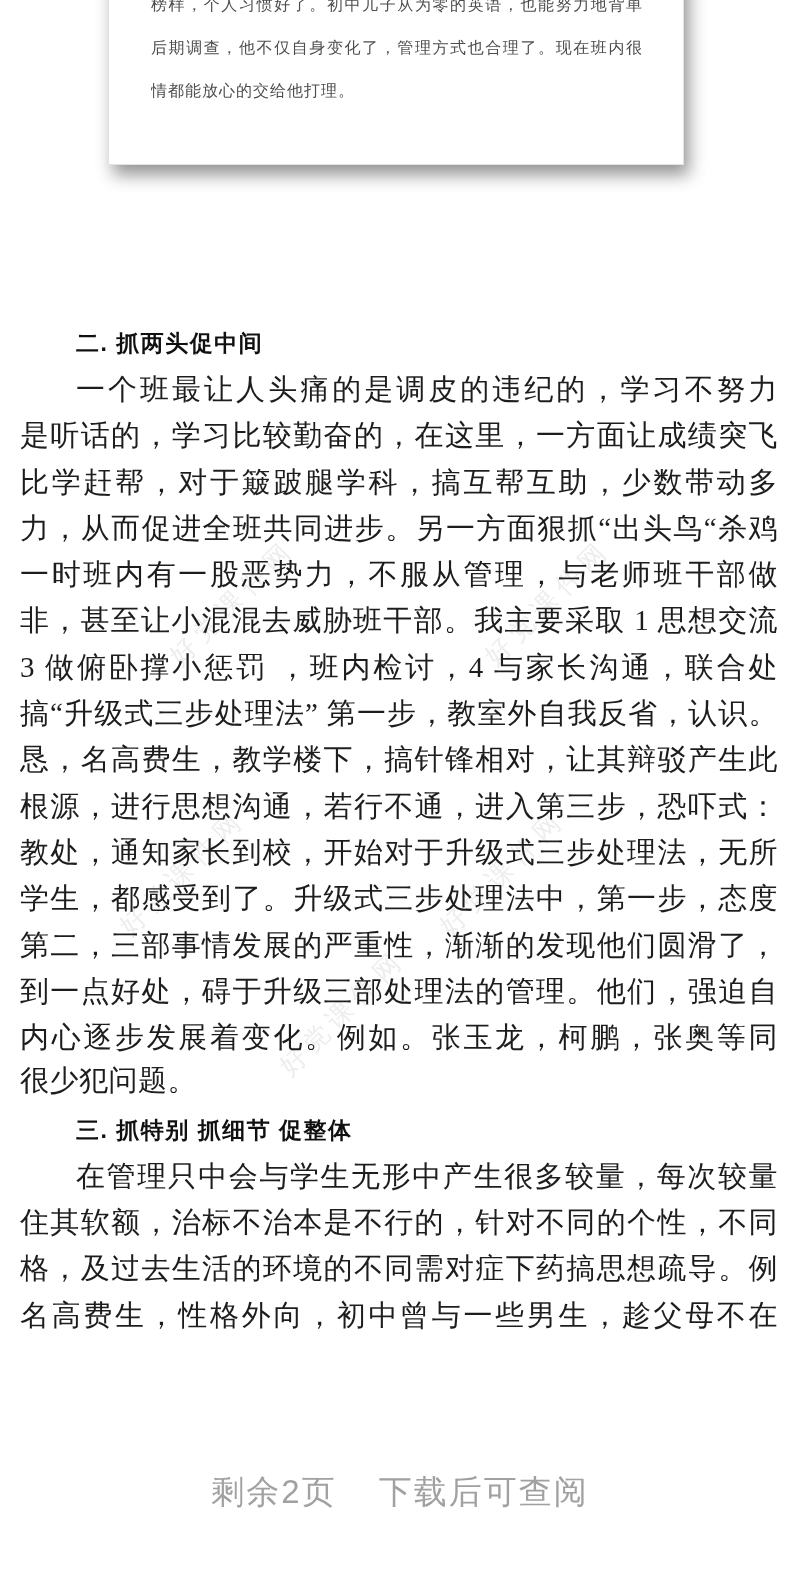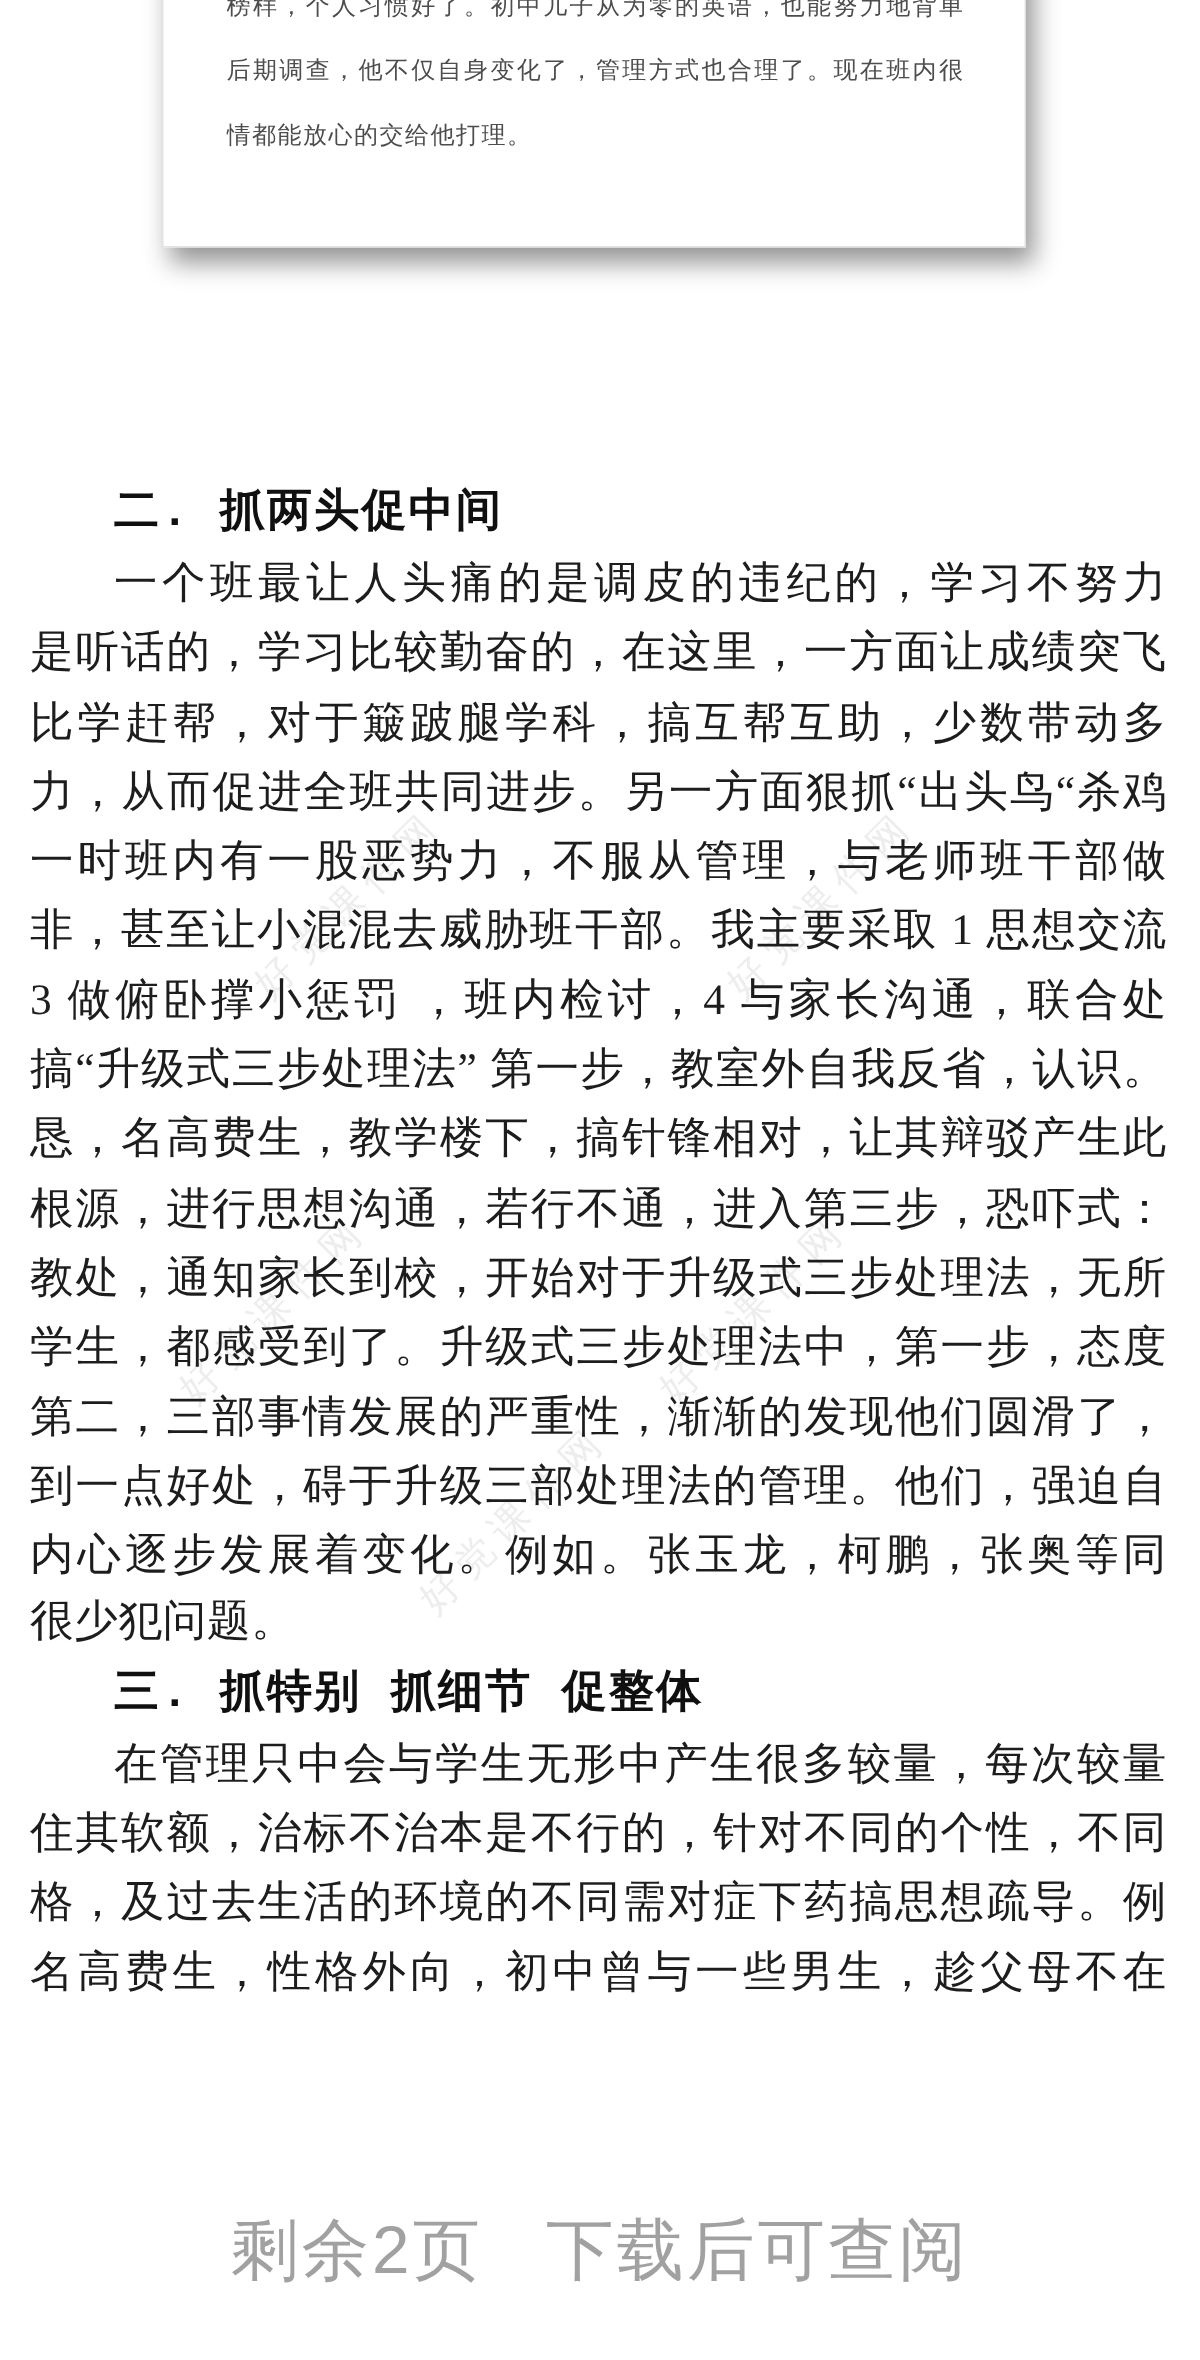--- a/index.html
+++ b/index.html
@@ -16,31 +16,31 @@
   .pline.end{text-align-last:left;}
 
   
   .wm{position:absolute;transform:rotate(-45deg);transform-origin:center;
       font-size:26px;letter-spacing:7px;color:rgba(110,110,110,0.12);
       white-space:nowrap;pointer-events:none;
       font-family:"Liberation Sans","DejaVu Sans",sans-serif;}
 
   
   .body-text{position:absolute;left:20px;right:22px;top:320px;color:#1d1d1d;}
-  .heading{height:46px;line-height:46px;padding-left:56px;font-size:30px;font-weight:700;
+  .heading{height:46px;line-height:46px;padding-left:56px;font-size:23px;font-weight:700;
            color:#101010;letter-spacing:1.5px;
-           font-family:Liberation Mono, monospace;}
+           font-family:Liberation Sans, sans-serif;}
   .line{height:46.3px;line-height:46.3px;font-size:29px;letter-spacing:0.5px;
         text-align:justify;text-align-last:justify;overflow:hidden;}
   .line.indent{text-indent:56px;}
   .line.end{text-align-last:left;font-family:Liberation Mono, monospace;}
 
   
   .footer{position:absolute;left:0;top:1470px;width:800px;text-align:center;
-          color:#a1a1a1;font-size:45px;letter-spacing:2px;
+          color:#a1a1a1;font-size:33px;letter-spacing:2px;
           font-family:"Liberation Sans","DejaVu Sans",sans-serif;}
   .footer .gap{display:inline-block;width:42px;}
 </style>
 </head>
 <body>
 
 <div class="screen">
 
   <div class="preview-card">
     <div class="card-text">

